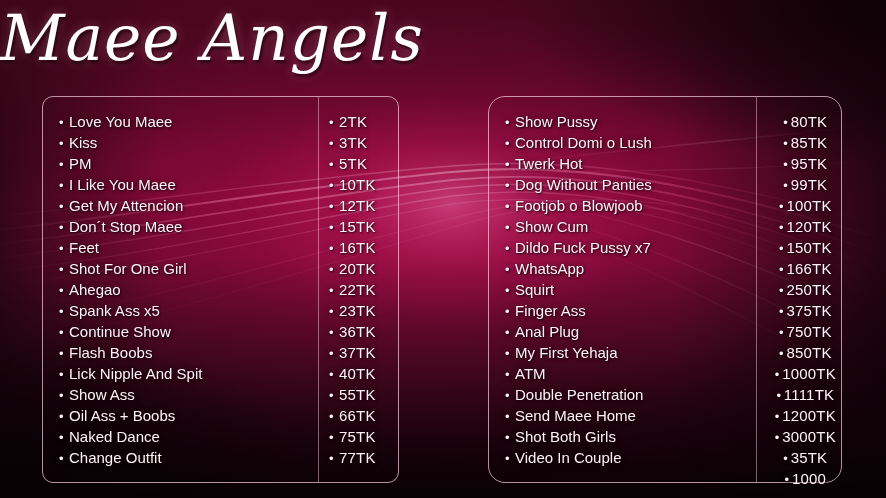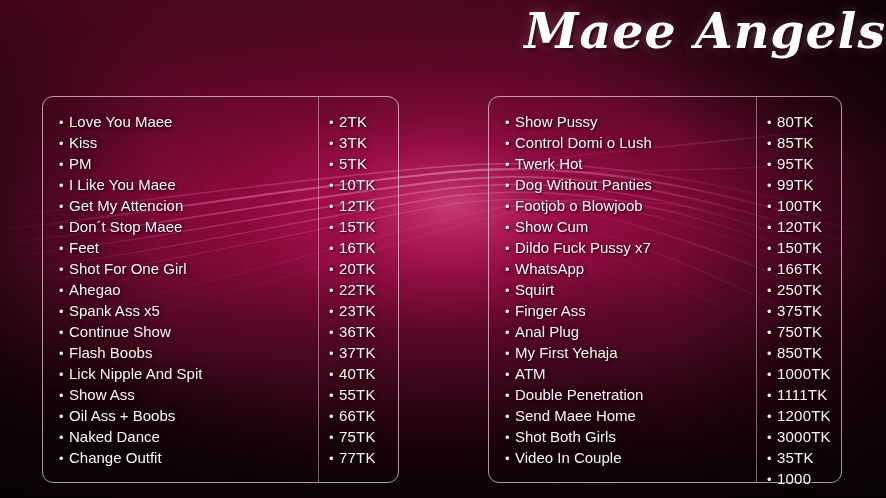--- a/index.html
+++ b/index.html
@@ -50,62 +50,62 @@
     inset: 0;
     opacity: 0.92;
   }
 
   
   .title {
     position: absolute;
     top: 6px;
     left: 0;
     width: 886px;
-    text-align: right;
+    text-align: left;
     font-family: "DejaVu Serif", serif;
     font-style: italic;
-    font-weight: 700;
-    font-size: 49px;
+    font-weight: 400;
+    font-size: 63px;
     letter-spacing: 1px;
     color: #ffffff;
     text-shadow:
       2px 3px 3px rgba(30,0,10,0.75),
       0 0 12px rgba(255,190,215,0.30);
     line-height: 1.05;
     white-space: nowrap;
   }
 
   
   .panel {
     position: absolute;
     top: 96px;
     height: 387px;
     border: 1px solid rgba(244,206,220,0.72);
     border-radius: 11px;
     box-sizing: border-box;
     display: flex;
   }
   #panel-left  { left: 42px;  width: 357px; }
-  #panel-right { left: 488px; width: 354px; }
+  #panel-right { left: 488px; width: 354px; border-radius: 17px; }
 
   .col-items {
     flex: 1 1 auto;
     position: relative;
     padding: 14px 0 0 16px;
     box-sizing: border-box;
   }
   .col-prices {
     flex: 0 0 auto;
     position: relative;
     padding: 14px 0 0 10px;
     box-sizing: border-box;
     border-left: 1px solid rgba(240,195,212,0.50);
   }
   #panel-left  .col-prices { width: 80px; }
-  #panel-right .col-prices { width: 85px; }
+  #panel-right .col-prices { width: 85px; text-align: center; }
 
   .row {
     height: 21px;
     line-height: 21px;
     font-size: 15px;
     color: #fdf4f7;
     white-space: nowrap;
     text-shadow: 1px 1px 2px rgba(25,0,10,0.85), 0 0 6px rgba(0,0,0,0.45);
   }
   .row .bullet {

